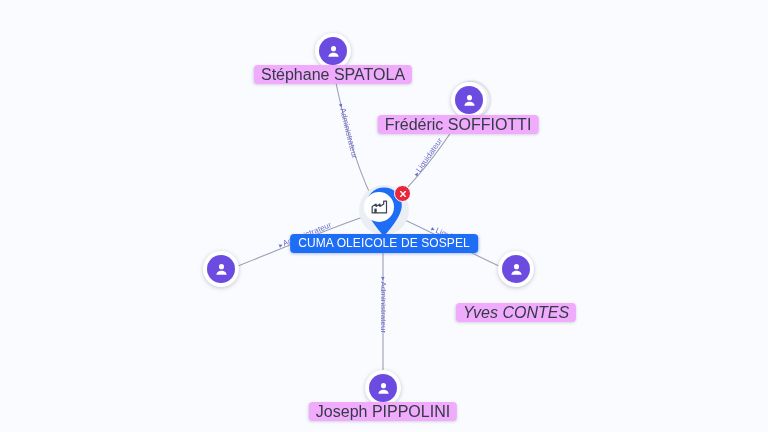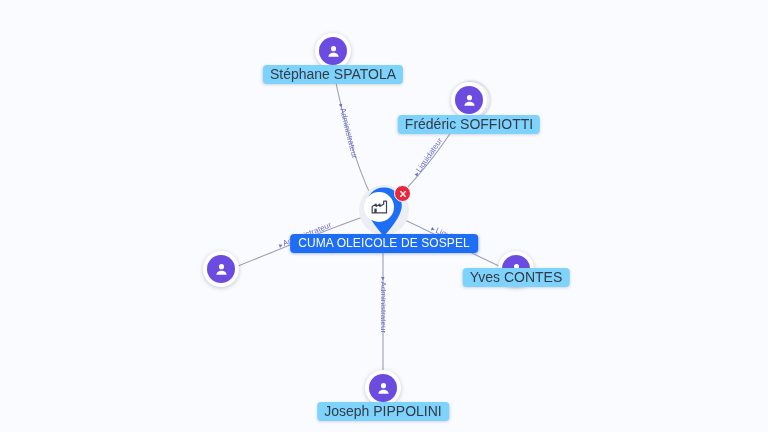--- a/index.html
+++ b/index.html
@@ -80,23 +80,23 @@
     justify-content: center;
   }
   .person-node .avatar svg {
     display: block;
   }
 
   
   .node-label {
     position: absolute;
     transform: translate(-50%, 0);
-    background: #7dd3fc;
+    background: #f0abfc;
     color: #343a46;
-    font-size: 14px;
+    font-size: 16px;
     line-height: 13px;
     padding: 3px 7px;
     border-radius: 4px;
     white-space: nowrap;
     box-shadow: 0 1px 3px rgba(70,80,120,0.22);
   }
 
   
   .company-node {
     position: absolute;
@@ -233,42 +233,42 @@
     <div class="stack-shadow"></div>
     <div class="stack-shadow2"></div>
     <div class="ring"></div>
     <div class="avatar">
       <svg width="17" height="17" viewBox="0 0 24 24" fill="#ffffff">
         <circle cx="12" cy="8" r="3.6"></circle>
         <path d="M4.8 19.5c0-3.6 3.3-5.8 7.2-5.8s7.2 2.2 7.2 5.8z"></path>
       </svg>
     </div>
   </div>
-  <div class="node-label" style="left:469px; top:115px;">Frédéric SOFFIOTTI</div>
+  <div class="node-label" style="left:458px; top:115px;">Frédéric SOFFIOTTI</div>
 
   <div class="person-node" style="left:221px; top:269px;">
     <div class="ring"></div>
     <div class="avatar">
       <svg width="17" height="17" viewBox="0 0 24 24" fill="#ffffff">
         <circle cx="12" cy="8" r="3.6"></circle>
         <path d="M4.8 19.5c0-3.6 3.3-5.8 7.2-5.8s7.2 2.2 7.2 5.8z"></path>
       </svg>
     </div>
   </div>
 
   <div class="person-node" style="left:516px; top:269px;">
     <div class="ring"></div>
     <div class="avatar">
       <svg width="17" height="17" viewBox="0 0 24 24" fill="#ffffff">
         <circle cx="12" cy="8" r="3.6"></circle>
         <path d="M4.8 19.5c0-3.6 3.3-5.8 7.2-5.8s7.2 2.2 7.2 5.8z"></path>
       </svg>
     </div>
   </div>
-  <div class="node-label" style="left:516px; top:268px;">Yves CONTES</div>
+  <div class="node-label" style="left:516px; top:303px;font-style:italic;">Yves CONTES</div>
 
   <div class="person-node" style="left:383px; top:388px;">
     <div class="ring"></div>
     <div class="avatar">
       <svg width="17" height="17" viewBox="0 0 24 24" fill="#ffffff">
         <circle cx="12" cy="8" r="3.6"></circle>
         <path d="M4.8 19.5c0-3.6 3.3-5.8 7.2-5.8s7.2 2.2 7.2 5.8z"></path>
       </svg>
     </div>
   </div>

